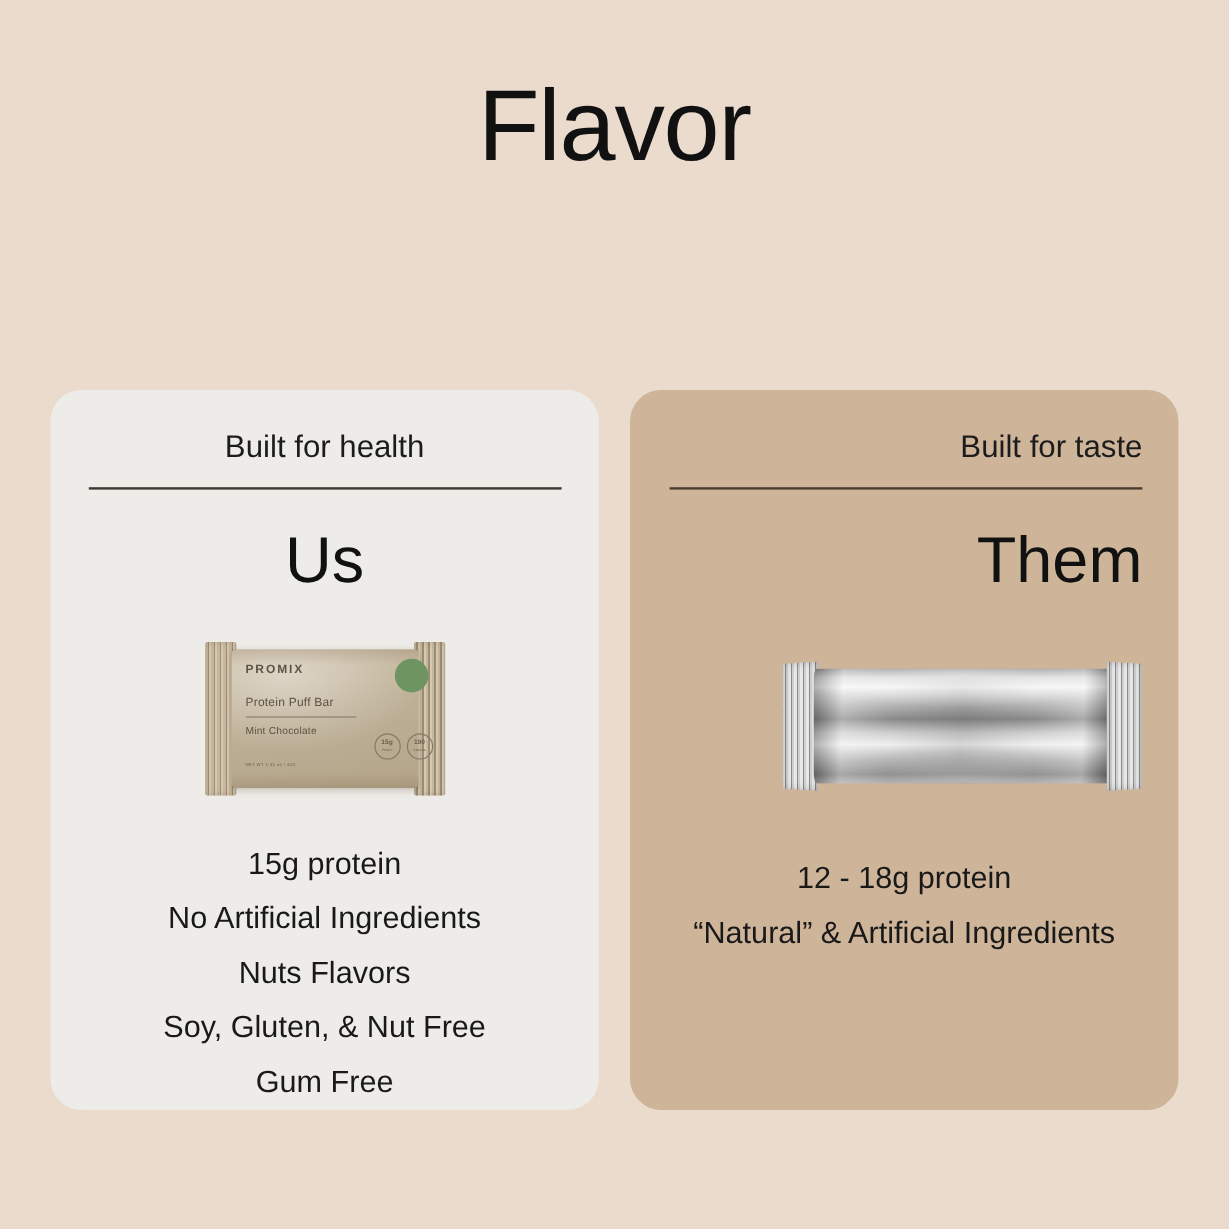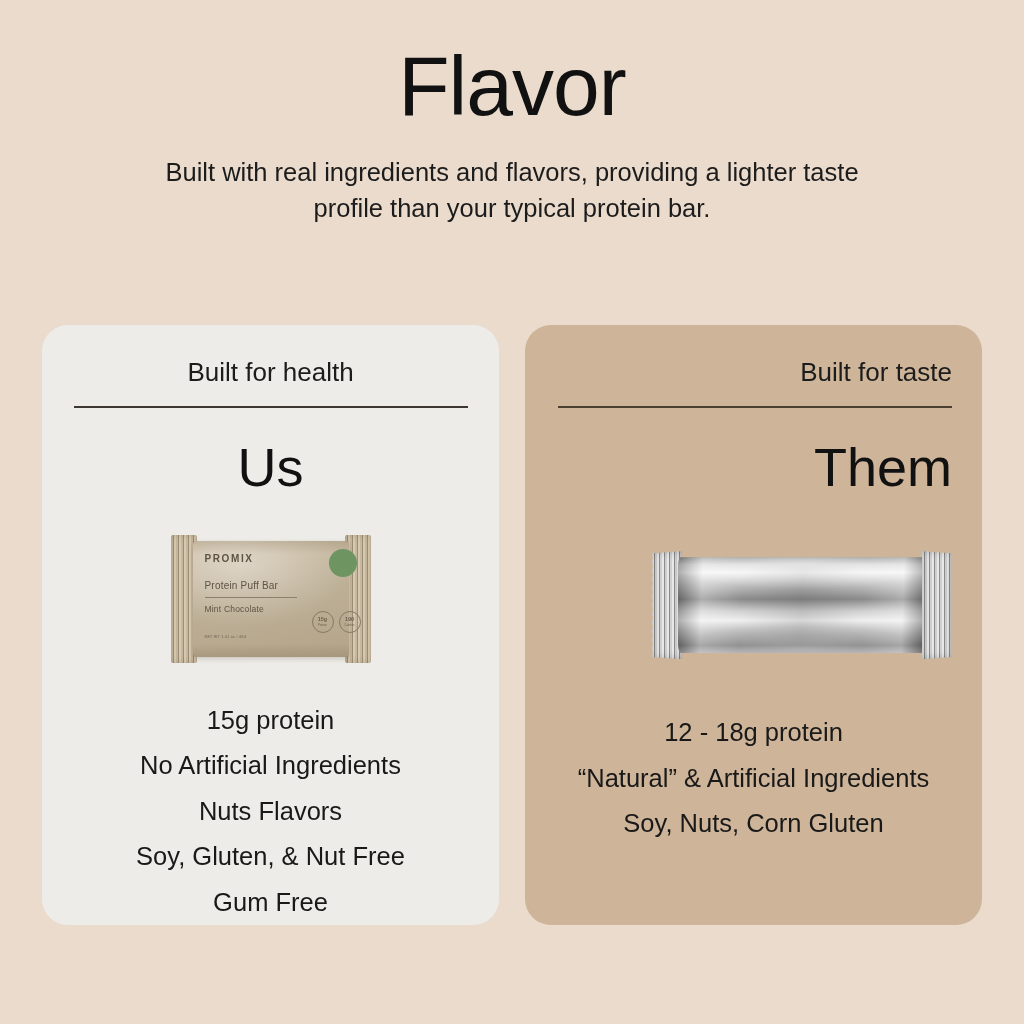--- a/index.html
+++ b/index.html
@@ -9,21 +9,21 @@
   }
   body {
     background: #EADBCC;
     font-family: "Liberation Sans", sans-serif;
     color: #1b1b1b;
     -webkit-font-smoothing: antialiased;
   }
   .page { position: relative; width: 1024px; height: 1024px; }
 
   
-  .header { text-align: center; padding-top: 44px; }
+  .header { text-align: center; padding-top: 62px; }
   .title {
     font-size: 84px;
     font-weight: 400;
     letter-spacing: -1px;
     line-height: 1;
     color: #111;
     margin: 0;
   }
   .subtitle {
     margin: 26px auto 0;
@@ -204,21 +204,20 @@
     font-weight: 400;
   }
 </style>
 </head>
 <body>
 
 <div class="page">
 
   <div class="header">
     <h1 class="title">Flavor</h1>
-    <p class="subtitle">Built with real ingredients and flavors, providing a lighter taste profile than your typical protein bar.</p>
   </div>
 
   <div class="cards">
 
     <div class="card card-left">
       <div class="card-kicker">Built for health</div>
       <div class="rule"></div>
       <div class="card-who">Us</div>
 
       <div class="product">
@@ -265,18 +264,17 @@
         <div class="foil">
           <div class="foil-end foil-end-l"></div>
           <div class="foil-body"></div>
           <div class="foil-end foil-end-r"></div>
         </div>
       </div>
 
       <div class="features">
         <div class="feature">12 - 18g protein</div>
         <div class="feature">“Natural” &amp; Artificial Ingredients</div>
-        <div class="feature">Soy, Nuts, Corn Gluten</div>
       </div>
     </div>
 
   </div>
 </div>
 
 </body></html>

